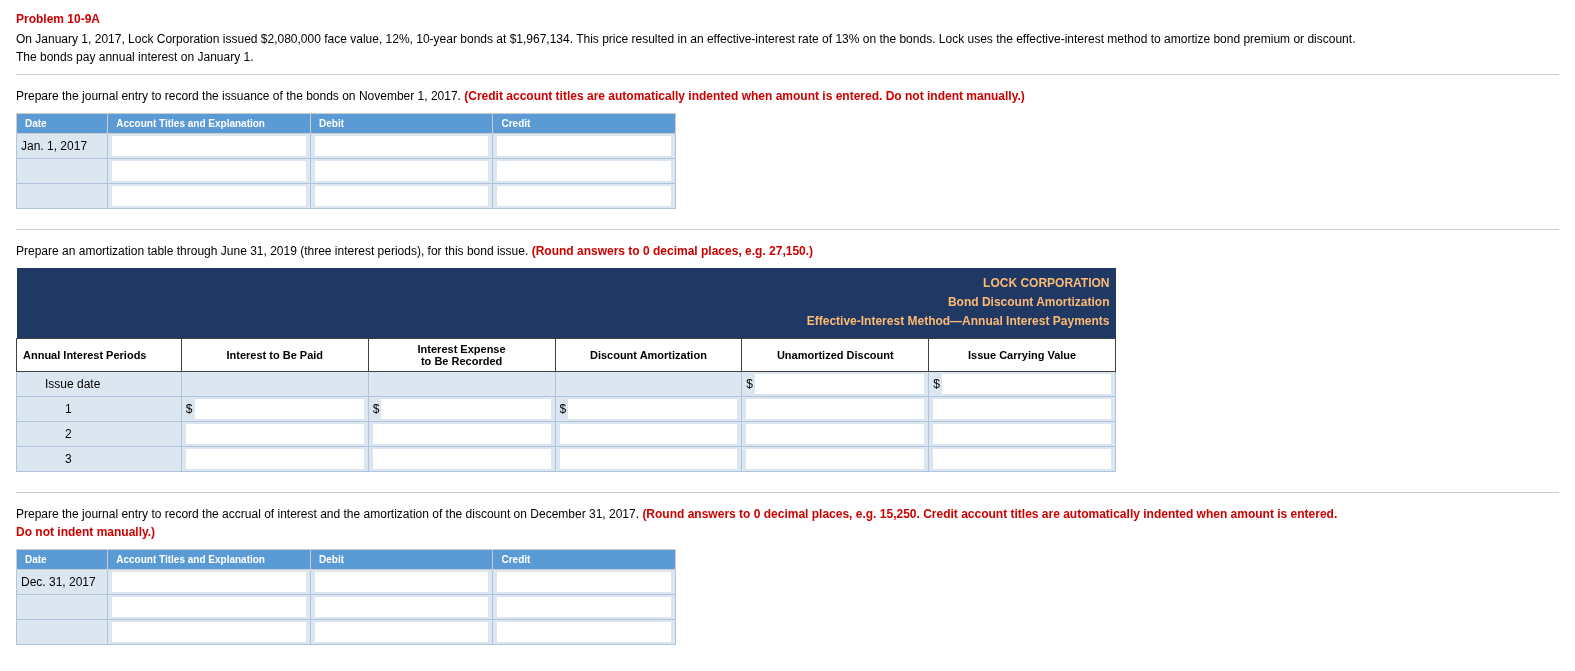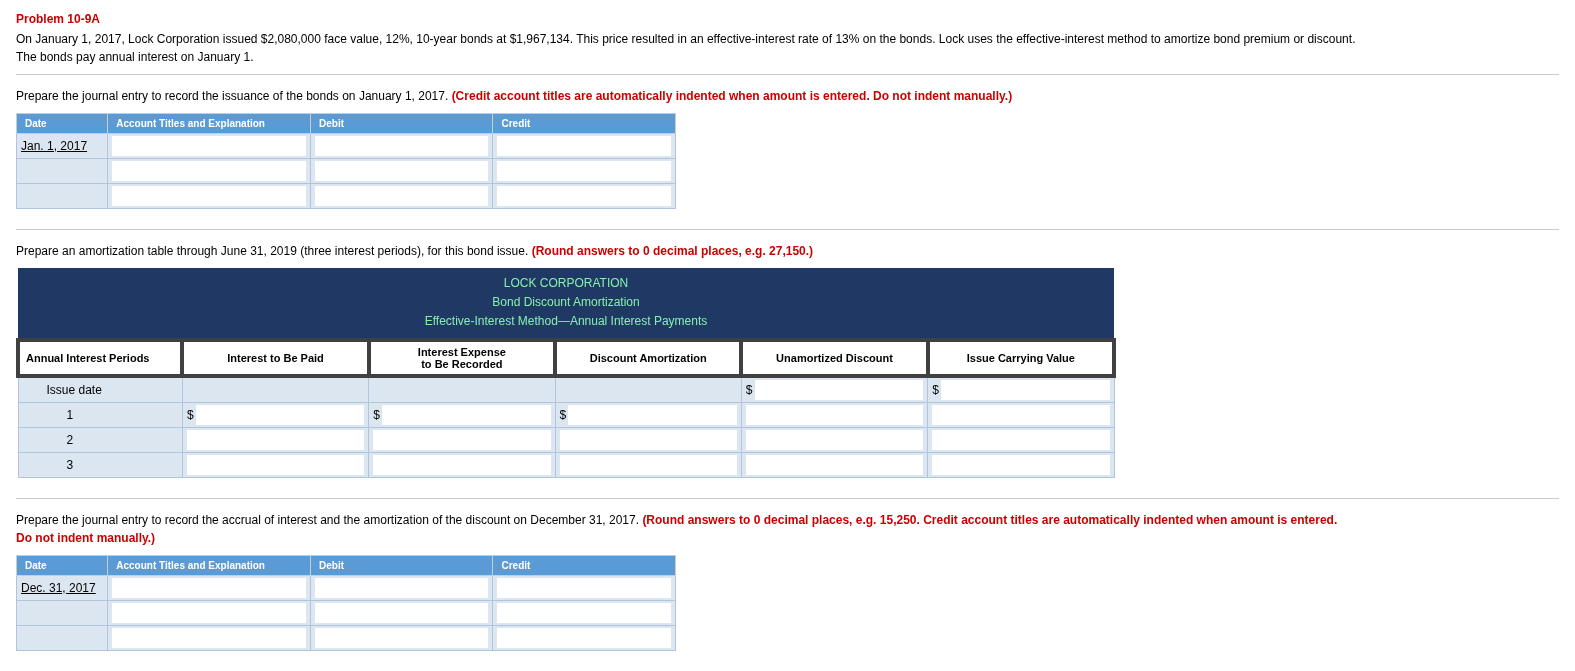--- a/index.html
+++ b/index.html
@@ -38,21 +38,20 @@
       color: #fff;
     }
     .journal-table thead th {
       border: 1px solid #ccc;
       padding: 4px 8px;
       text-align: left;
       font-size: 10px;
     }
     .journal-table tbody tr {
       background-color: #dce6f1;
-      text-decoration: underline;
     }
     .journal-table tbody tr:nth-child(odd) {
       background-color: #dce6f1;
     }
     .journal-table tbody td {
       border: 1px solid #b0c4de;
       padding: 2px 4px;
       height: 24px;
     }
     .journal-table input[type="text"] {
@@ -72,34 +71,34 @@
     
     .amort-section {
       margin-bottom: 20px;
     }
     .amort-outer-table {
       border-collapse: collapse;
       width: 1100px;
     }
     .amort-header-top {
       background-color: #1f3864;
-      color: #86efac;
-      text-align: center;
+      color: #fdba74;
+      text-align: right;
       padding: 6px;
       font-size: 12px;
-      font-weight: normal;
+      font-weight: bold;
     }
     .amort-header-top div {
       line-height: 1.6;
     }
     .amort-col-headers {
       background-color: #fff;
     }
     .amort-col-headers th {
-      border: 4px solid #404040;
+      border: 1px solid #404040;
       padding: 4px 6px;
       text-align: center;
       font-size: 11px;
       font-weight: bold;
       background-color: #fff;
       vertical-align: middle;
     }
     .amort-col-headers th.left-align {
       text-align: left;
     }
@@ -155,21 +154,21 @@
 <div class="problem-title">Problem 10-9A</div>
 
 <div class="problem-desc">
   <span>On January 1, 2017, Lock Corporation issued $2,080,000 face value, 12%, 10-year bonds at $1,967,134. This price resulted in an effective-interest rate of 13% on the bonds. Lock uses the effective-interest method to amortize bond premium or discount.</span><br>
   <span>The bonds pay annual interest on January 1.</span>
 </div>
 
 <hr class="section-divider">
 
 <div class="section-instruction">
-  <span>Prepare the journal entry to record the issuance of the bonds on January 1, 2017.</span>
+  <span>Prepare the journal entry to record the issuance of the bonds on November 1, 2017.</span>
   <span class="italic-red">(Credit account titles are automatically indented when amount is entered. Do not indent manually.)</span>
 </div>
 
 <table class="journal-table">
   <thead>
     <tr>
       <th class="date-col">Date</th>
       <th class="account-col">Account Titles and Explanation</th>
       <th class="debit-col">Debit</th>
       <th class="credit-col">Credit</th>

